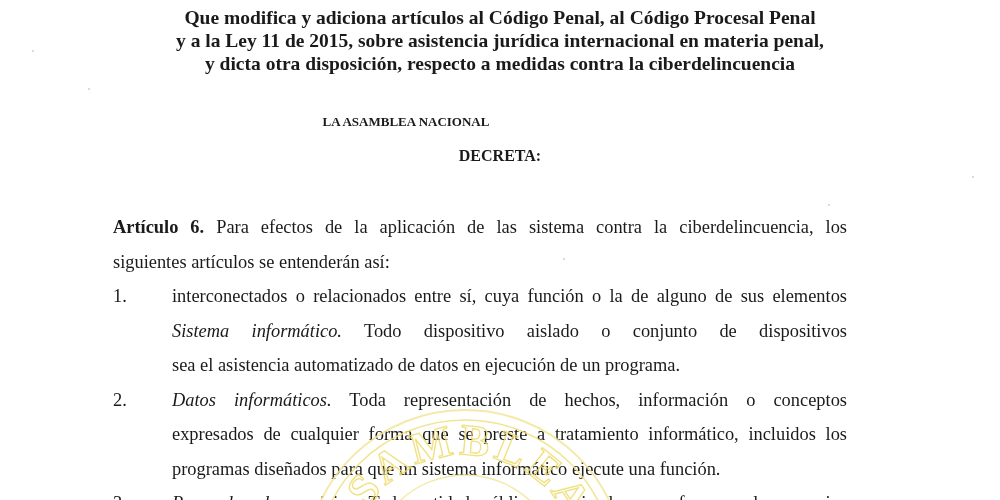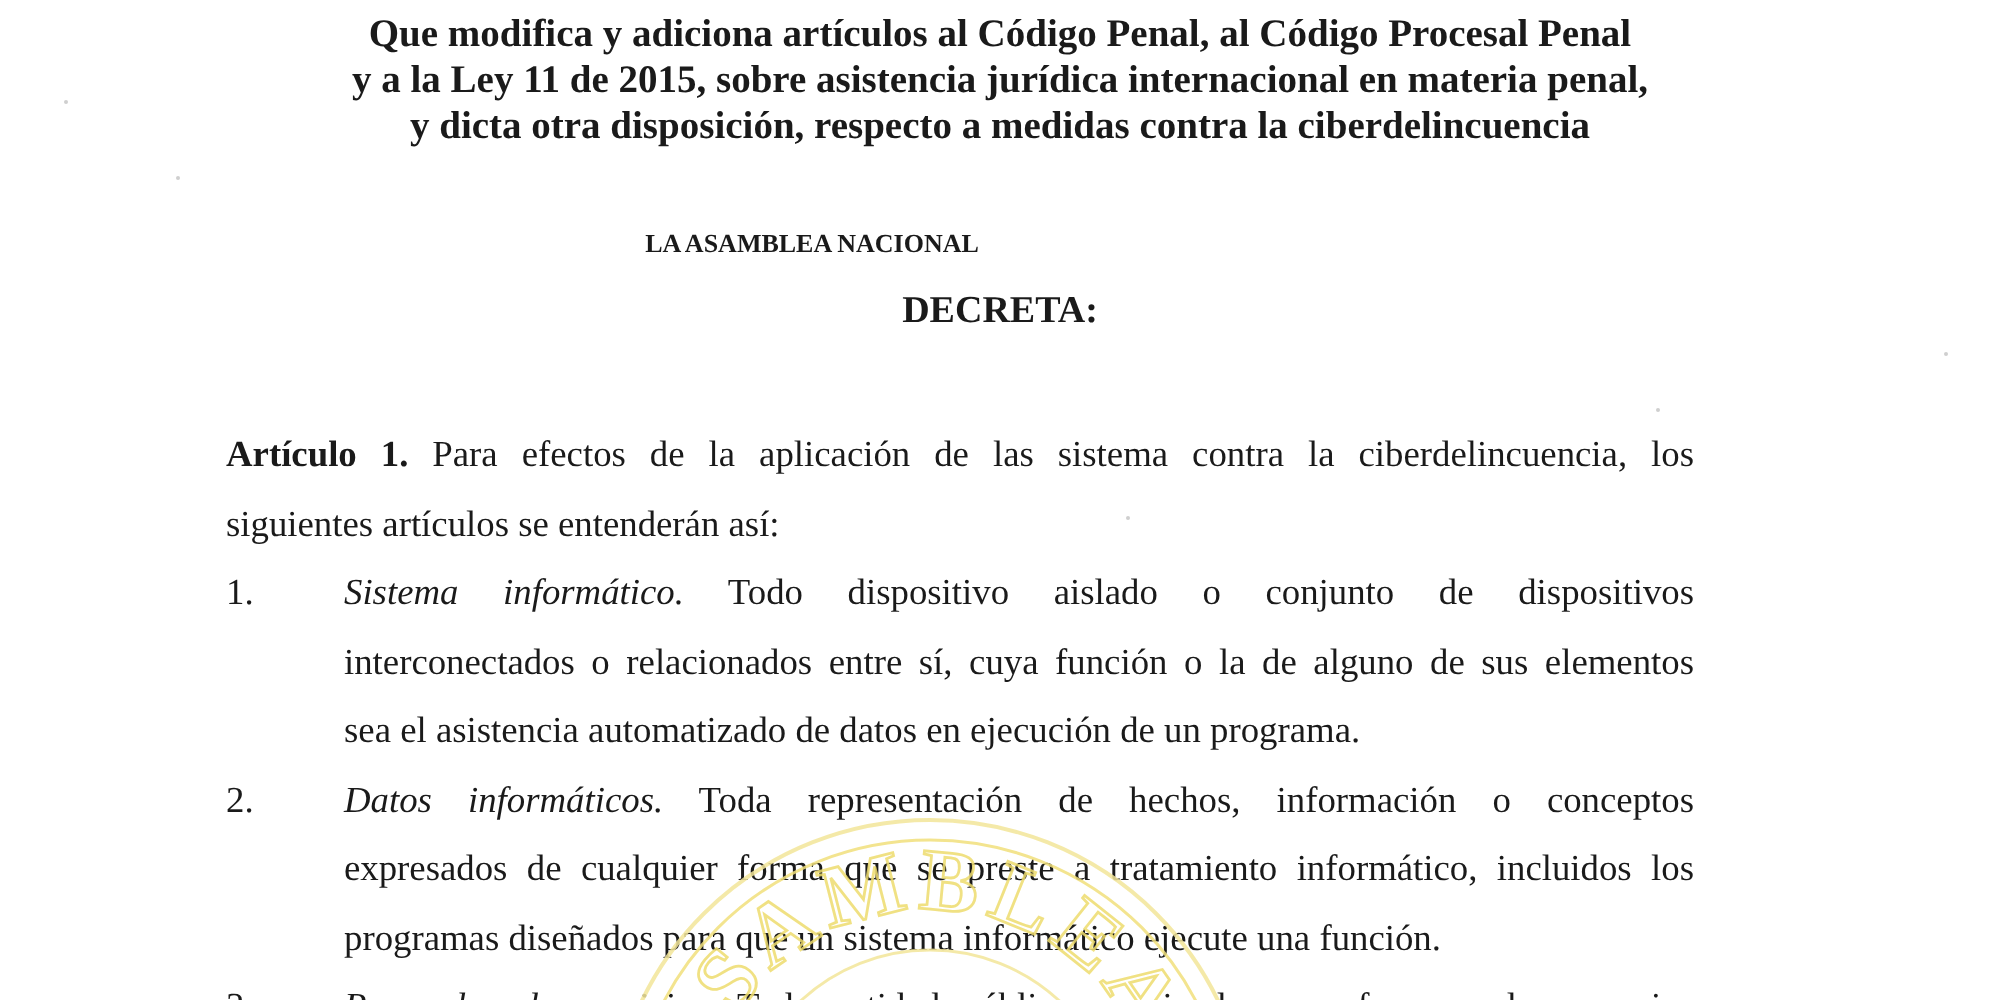--- a/index.html
+++ b/index.html
@@ -47,21 +47,21 @@
       font-size: 13px;
       line-height: 24px;
     }
     .decree {
       position: absolute;
       top: 144px;
       left: 0;
       width: 1000px;
       text-align: center;
       font-weight: bold;
-      font-size: 19px;
+      font-size: 16px;
       line-height: 24px;
     }
     .body-text {
       position: absolute;
       left: 113px;
       width: 734px;
       font-size: 18.4px;
       line-height: 34.5px;
     }
     .article-intro {
@@ -129,29 +129,29 @@
   <div class="title-block">
     <span class="title-line">Que modifica y adiciona artículos al Código Penal, al Código Procesal Penal</span>
     <span class="title-line">y a la Ley 11 de 2015, sobre asistencia jurídica internacional en materia penal,</span>
     <span class="title-line">y dicta otra disposición, respecto a medidas contra la ciberdelincuencia</span>
   </div>
 
   <div class="assembly">LA ASAMBLEA NACIONAL</div>
   <div class="decree">DECRETA:</div>
 
   <div class="body-text article-intro">
-    <span class="line-justify"><span class="bold">Artículo 1.</span><span> Para efectos de la aplicación de las sistema contra la ciberdelincuencia, los</span></span>
+    <span class="line-justify"><span class="bold">Artículo 6.</span><span> Para efectos de la aplicación de las sistema contra la ciberdelincuencia, los</span></span>
     <span class="line-left">siguientes artículos se entenderán así:</span>
   </div>
 
   <div class="items">
     <div class="item">
       <span class="num">1.</span>
+      <span class="line-justify">interconectados o relacionados entre sí, cuya función o la de alguno de sus elementos</span>
       <span class="line-justify"><span class="term">Sistema informático.</span><span> Todo dispositivo aislado o conjunto de dispositivos</span></span>
-      <span class="line-justify">interconectados o relacionados entre sí, cuya función o la de alguno de sus elementos</span>
       <span class="line-left">sea el asistencia automatizado de datos en ejecución de un programa.</span>
     </div>
     <div class="item">
       <span class="num">2.</span>
       <span class="line-justify"><span class="term">Datos informáticos.</span><span> Toda representación de hechos, información o conceptos</span></span>
       <span class="line-justify">expresados de cualquier forma que se preste a tratamiento informático, incluidos los</span>
       <span class="line-left">programas diseñados para que un sistema informático ejecute una función.</span>
     </div>
     <div class="item">
       <span class="num">3.</span>

